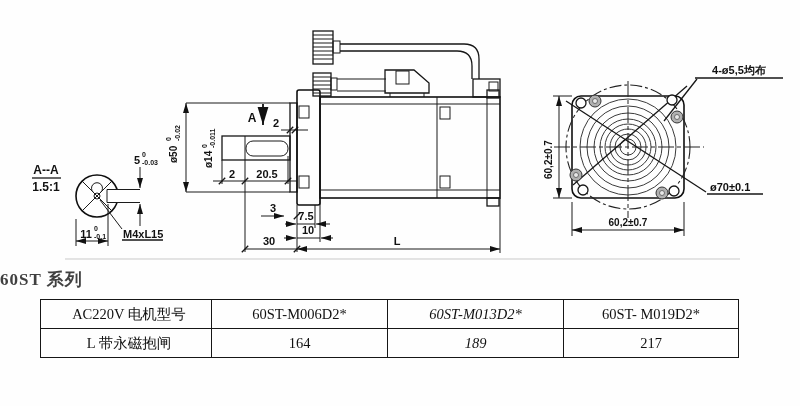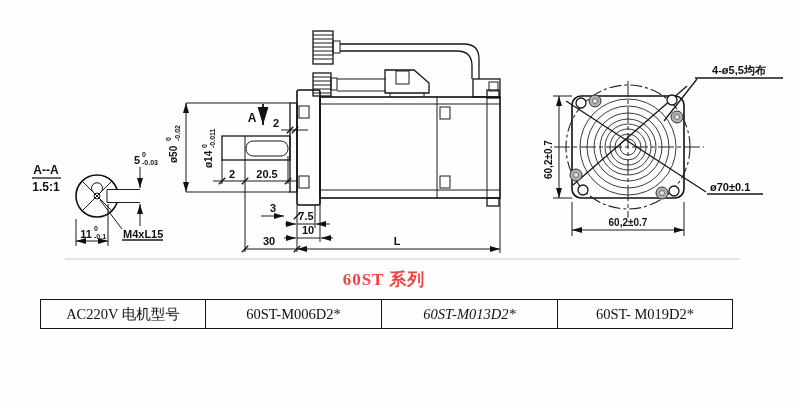--- a/index.html
+++ b/index.html
@@ -9,26 +9,26 @@
   .ln  {stroke:#1b1b1b;stroke-width:1;fill:none;}
   .ln12{stroke:#161616;stroke-width:1.3;fill:none;}
   .ln15{stroke:#0f0f0f;stroke-width:1.6;fill:none;}
   .lnc {stroke:#3a3a3a;stroke-width:1;fill:none;}
   .wfill{fill:#fff;}
   .dim {font:700 11px "Liberation Sans",sans-serif;fill:#111;}
   .dimS{font:700 10px "Liberation Sans",sans-serif;fill:#111;}
   .tol {font:700 7px "Liberation Sans",sans-serif;fill:#111;}
   .cap {font:700 12px "Liberation Sans",sans-serif;fill:#111;}
   .faint{stroke:#c9c9c9;stroke-width:1;}
-  #title{position:absolute;top:268px;left:0;width:768px;text-align:center;
-         font:700 17px "Liberation Serif",serif;color:#ef4444;letter-spacing:1px;}
+  #title{position:absolute;top:268px;left:0;width:768px;
+         font:700 17px "Liberation Serif",serif;color:#404040;letter-spacing:1px;}
   #spec-table{position:absolute;top:299px;left:40px;width:688px;border-collapse:collapse;
          font:400 14.5px "Liberation Serif",serif;color:#111;table-layout:fixed;}
   #spec-table td{border:1.6px solid #161616;height:28px;text-align:center;padding:0;}
-  #spec-table td.c0{width:164px;}
+  #spec-table td.c0{width:164px;padding-left:6px;}
   #spec-table td.c1{width:175px;}
   #spec-table td.c2{width:175px;font-style:italic;}
   #spec-table td.c3{width:174px;}
 </style>
 </head>
 <body>
 
 <div id="stage">
 
 <svg width="800" height="266" viewBox="0 0 800 266">
@@ -251,16 +251,22 @@
 <div id="title">60ST 系列</div>
 
 <table id="spec-table">
   <tbody>
     <tr>
       <td class="c0">AC220V 电机型号</td>
       <td class="c1">60ST-M006D2*</td>
       <td class="c2">60ST-M013D2*</td>
       <td class="c3">60ST- M019D2*</td>
     </tr>
+    <tr>
+      <td class="c0">L 带永磁抱闸</td>
+      <td class="c1">164</td>
+      <td class="c2">189</td>
+      <td class="c3">217</td>
+    </tr>
   </tbody>
 </table>
 
 </div>
 
 </body></html>

